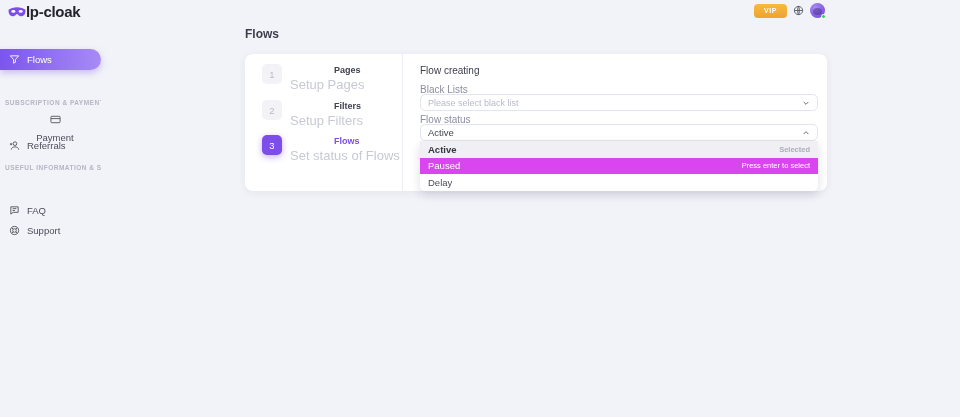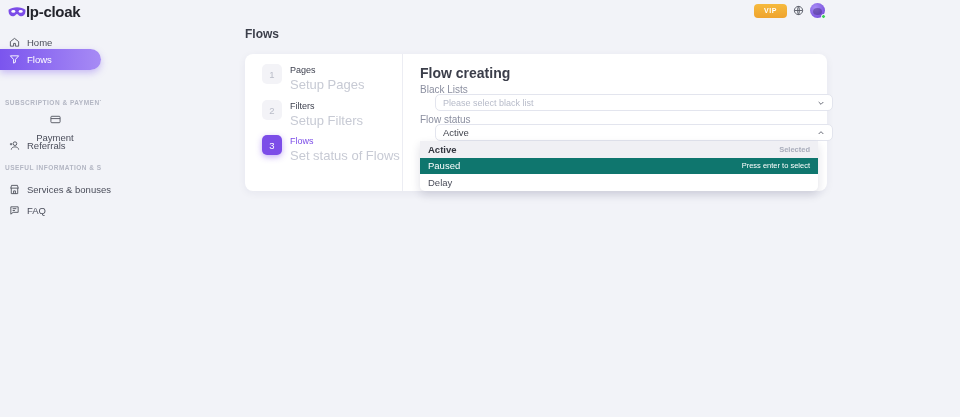--- a/index.html
+++ b/index.html
@@ -67,53 +67,53 @@
   }
   .card-divider { position:absolute; left:157px; top:0; bottom:0; width:1px; background:#ecedf3; }
 
   
   .step { position:absolute; left:17px; display:flex; gap:8px; cursor:pointer; }
   .step-num {
     width:20px; height:20px; border-radius:5px; flex:none;
     background:#f3f3f7; color:#b9bcc8; font-size:9.5px;
     display:flex; align-items:center; justify-content:center;
   }
-  .step-title { font-size:9px; font-weight:normal; color:#3f4250; padding-top:1px; }
+  .step-title { font-size:9px; font-weight:bold; color:#3f4250; padding-top:1px;margin-left:44px; }
   .step-sub { font-size:13px; color:#c7cad4; margin-top:2px; }
   .step.active .step-num { background:#7c4de8; color:#fff; box-shadow:0 2px 6px rgba(124,77,232,.45); }
   .step.active .step-title { color:#7c4de8; }
 
   
-  .form-title { position:absolute; left:175px; top:11px; font-size:14px; font-weight:bold; color:#3b3e4a; }
+  .form-title { position:absolute; left:175px; top:11px; font-size:10px; font-weight:normal; color:#3b3e4a; }
   .fld-label { position:absolute; left:175px; font-size:10px; color:#8b8fa0; }
   .select {
     position:absolute; left:175px; width:398px; height:17px;
     background:#fff; border:1px solid #e3e5ee; border-radius:5px;
     display:flex; align-items:center; padding:0 7px;
-    font-size:9px; cursor:pointer;margin-left:15px;
+    font-size:9px; cursor:pointer;
   }
   .select .ph { color:#b7bbc9; }
   .select .val { color:#42454e; font-size:9.5px; }
   .select .chev { margin-left:auto; width:8px; height:8px; color:#6b6e7a; }
 
   
   .menu {
     position:absolute; left:175px; top:87px; width:398px; height:50px;
     background:#fff; border-radius:0 0 5px 5px;
     box-shadow:0 4px 10px rgba(30,30,70,.14);
     z-index:5; overflow:hidden;
   }
   .opt {
     height:16.6px; display:flex; align-items:center;
     padding:0 8px; font-size:9.5px; color:#4a4d5a; cursor:pointer;
   }
   .opt .hint { margin-left:auto; font-size:7.5px; }
   .opt.selected { background:#f0f0f4; font-weight:bold; color:#33363f; }
   .opt.selected .hint { color:#a9adbb; font-weight:bold; }
-  .opt.highlight { background:#0f766e; color:#fff; }
+  .opt.highlight { background:#d946ef; color:#fff; }
   .opt.highlight .hint { color:#fff;padding-left:32px; }
 </style>
 </head>
 <body>
 
 <div class="header">
   <div class="logo">
     <span>
       <svg width="18" height="12" viewBox="0 0 32 20">
         <path d="M1 6 C 8 0, 24 0, 31 6 L 31 9 C 31 16, 25 19, 21 17 C 18.5 15.8, 17.5 13.5, 16 13.5 C 14.5 13.5, 13.5 15.8, 11 17 C 7 19, 1 16, 1 9 Z" fill="#7c4de8"></path>
@@ -133,26 +133,20 @@
     </span>
     <span class="avatar">
       <span class="avatar-inner"></span>
       <span class="status-dot"></span>
     </span>
   </div>
 </div>
 
 <div class="sidebar">
 
-  <div class="side-item" style="top:10px;">
-    <svg viewBox="0 0 24 24" fill="none" stroke="currentColor" stroke-width="2">
-      <path d="M3 10 L12 3 L21 10 V20 H14 V14 H10 V20 H3 Z"></path>
-    </svg>
-    <span>Home</span>
-  </div>
 
   <div class="side-item active" style="top:27px;">
     <svg viewBox="0 0 24 24" fill="none" stroke="currentColor" stroke-width="2">
       <path d="M3 4h18l-7 8v6l-4 2v-8z"></path>
     </svg>
     <span>Flows</span>
   </div>
 
 
   <div class="side-section" style="top:77px;">
@@ -172,34 +166,36 @@
       <circle cx="13" cy="8" r="4"></circle>
         <path d="M5 21c0-4 4-6 8-6s8 2 8 6M2 9h5M4.5 6.5v5"></path>
     </svg>
     <span>Referrals</span>
   </div>
 
   <div class="side-section" style="top:142px;">
     <span>Useful information &amp; Support</span>
   </div>
 
-  <div class="side-item" style="top:157px;">
-    <svg viewBox="0 0 24 24" fill="none" stroke="currentColor" stroke-width="2">
-      <path d="M4 9 L5.5 3 h13 L20 9 M5 9 v12 h14 V9 M3 9 h18 M10 21 v-6 h4 v6"></path>
-    </svg>
-    <span>Services &amp; bonuses</span>
-  </div>
 
   <div class="side-item" style="top:178px;">
     <svg viewBox="0 0 24 24" fill="none" stroke="currentColor" stroke-width="2">
       <path d="M4 4h16v12H9l-5 4z M8 8h8M8 12h5"></path>
     </svg>
     <span>FAQ</span>
   </div>
 
+  <div class="side-item" style="top:198px;">
+    <svg viewBox="0 0 24 24" fill="none" stroke="currentColor" stroke-width="2">
+      <circle cx="12" cy="12" r="9"></circle>
+        <circle cx="12" cy="12" r="4"></circle>
+      <path d="M5.6 5.6l3.5 3.5M18.4 5.6l-3.5 3.5M5.6 18.4l3.5-3.5M18.4 18.4l-3.5-3.5"></path>
+    </svg>
+    <span>Support</span>
+  </div>
 </div>
 
 <div class="page-title">Flows</div>
 
 <div class="card">
   <div class="card-divider"></div>
 
   <div class="step" style="top:10px;">
     <div class="step-num">1</div>
     <div>

